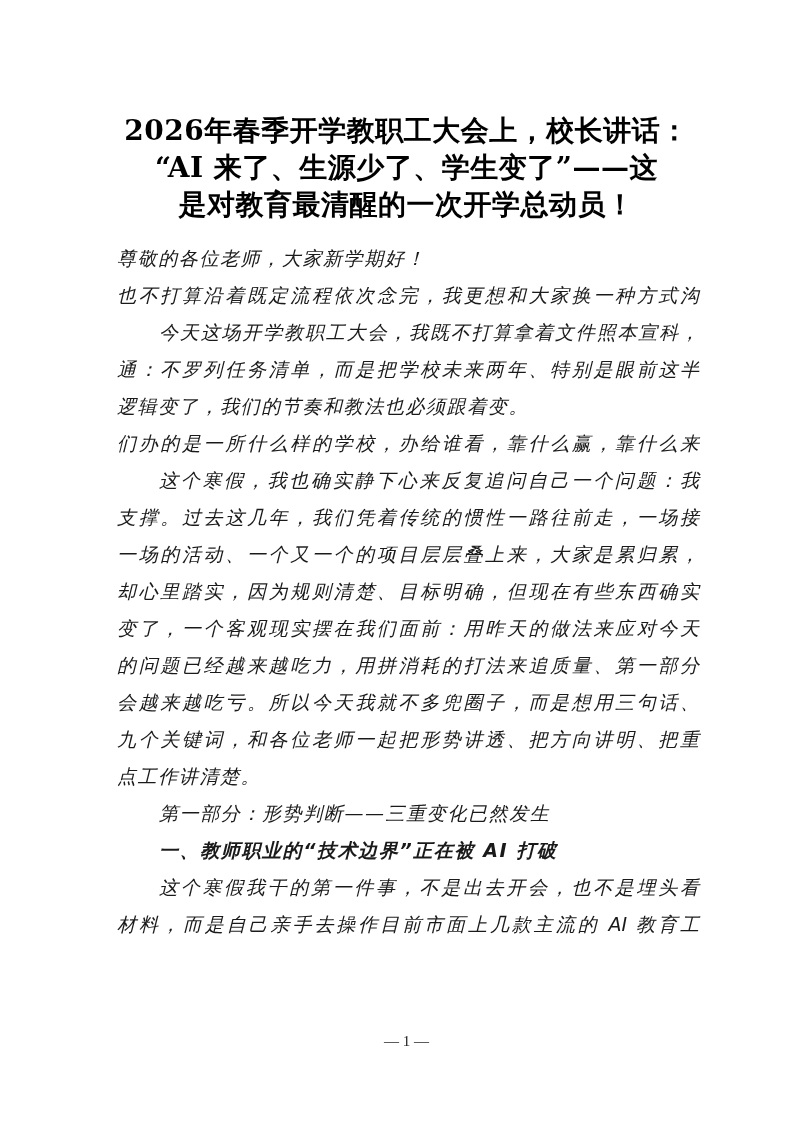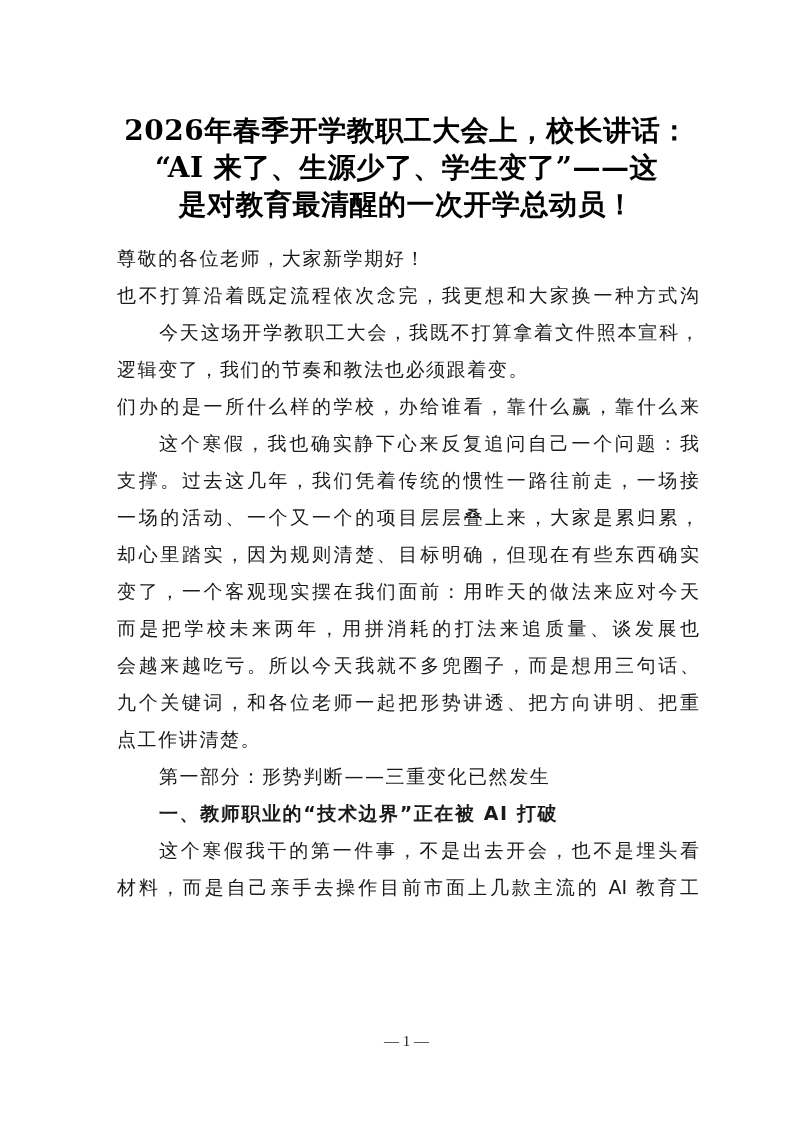--- a/index.html
+++ b/index.html
@@ -47,20 +47,21 @@
       line-height: 37px;
       color: #1a1a1a;
     }
     .line {
       display: block;
       white-space: nowrap;
       height: 37px;
       text-align: justify;
       text-align-last: justify;
       letter-spacing: 0px;
+      font-style: italic;
     }
     .line.indent {
       padding-left: 42px;
     }
     .line.short {
       text-align: left;
       text-align-last: left;
       letter-spacing: 1.6px;
     }
     .line.bold {
@@ -85,28 +86,29 @@
   <div class="title">
     <span class="tline">2026年春季开学教职工大会上，校长讲话：</span>
     <span class="tline">“AI 来了、生源少了、学生变了”——这</span>
     <span class="tline">是对教育最清醒的一次开学总动员！</span>
   </div>
 
   <div class="body" id="body-container">
       <span class="line short">尊敬的各位老师，大家新学期好！</span>
       <span class="line">也不打算沿着既定流程依次念完，我更想和大家换一种方式沟</span>
       <span class="line indent">今天这场开学教职工大会，我既不打算拿着文件照本宣科，</span>
+      <span class="line">通：不罗列任务清单，而是把学校未来两年、特别是眼前这半</span>
       <span class="line short">逻辑变了，我们的节奏和教法也必须跟着变。</span>
       <span class="line">们办的是一所什么样的学校，办给谁看，靠什么赢，靠什么来</span>
       <span class="line indent">这个寒假，我也确实静下心来反复追问自己一个问题：我</span>
       <span class="line">支撑。过去这几年，我们凭着传统的惯性一路往前走，一场接</span>
       <span class="line">一场的活动、一个又一个的项目层层叠上来，大家是累归累，</span>
       <span class="line">却心里踏实，因为规则清楚、目标明确，但现在有些东西确实</span>
       <span class="line">变了，一个客观现实摆在我们面前：用昨天的做法来应对今天</span>
-      <span class="line">而是把学校未来两年，用拼消耗的打法来追质量、谈发展也</span>
+      <span class="line">的问题已经越来越吃力，用拼消耗的打法来追质量、第一部分</span>
       <span class="line">会越来越吃亏。所以今天我就不多兜圈子，而是想用三句话、</span>
       <span class="line">九个关键词，和各位老师一起把形势讲透、把方向讲明、把重</span>
       <span class="line short">点工作讲清楚。</span>
       <span class="line indent short">第一部分：形势判断——三重变化已然发生</span>
       <span class="line indent short bold">一、教师职业的“技术边界”正在被 AI 打破</span>
       <span class="line indent">这个寒假我干的第一件事，不是出去开会，也不是埋头看</span>
       <span class="line">材料，而是自己亲手去操作目前市面上几款主流的 AI 教育工</span>
     </div>
 
   <div class="page-number">— 1 —</div>

